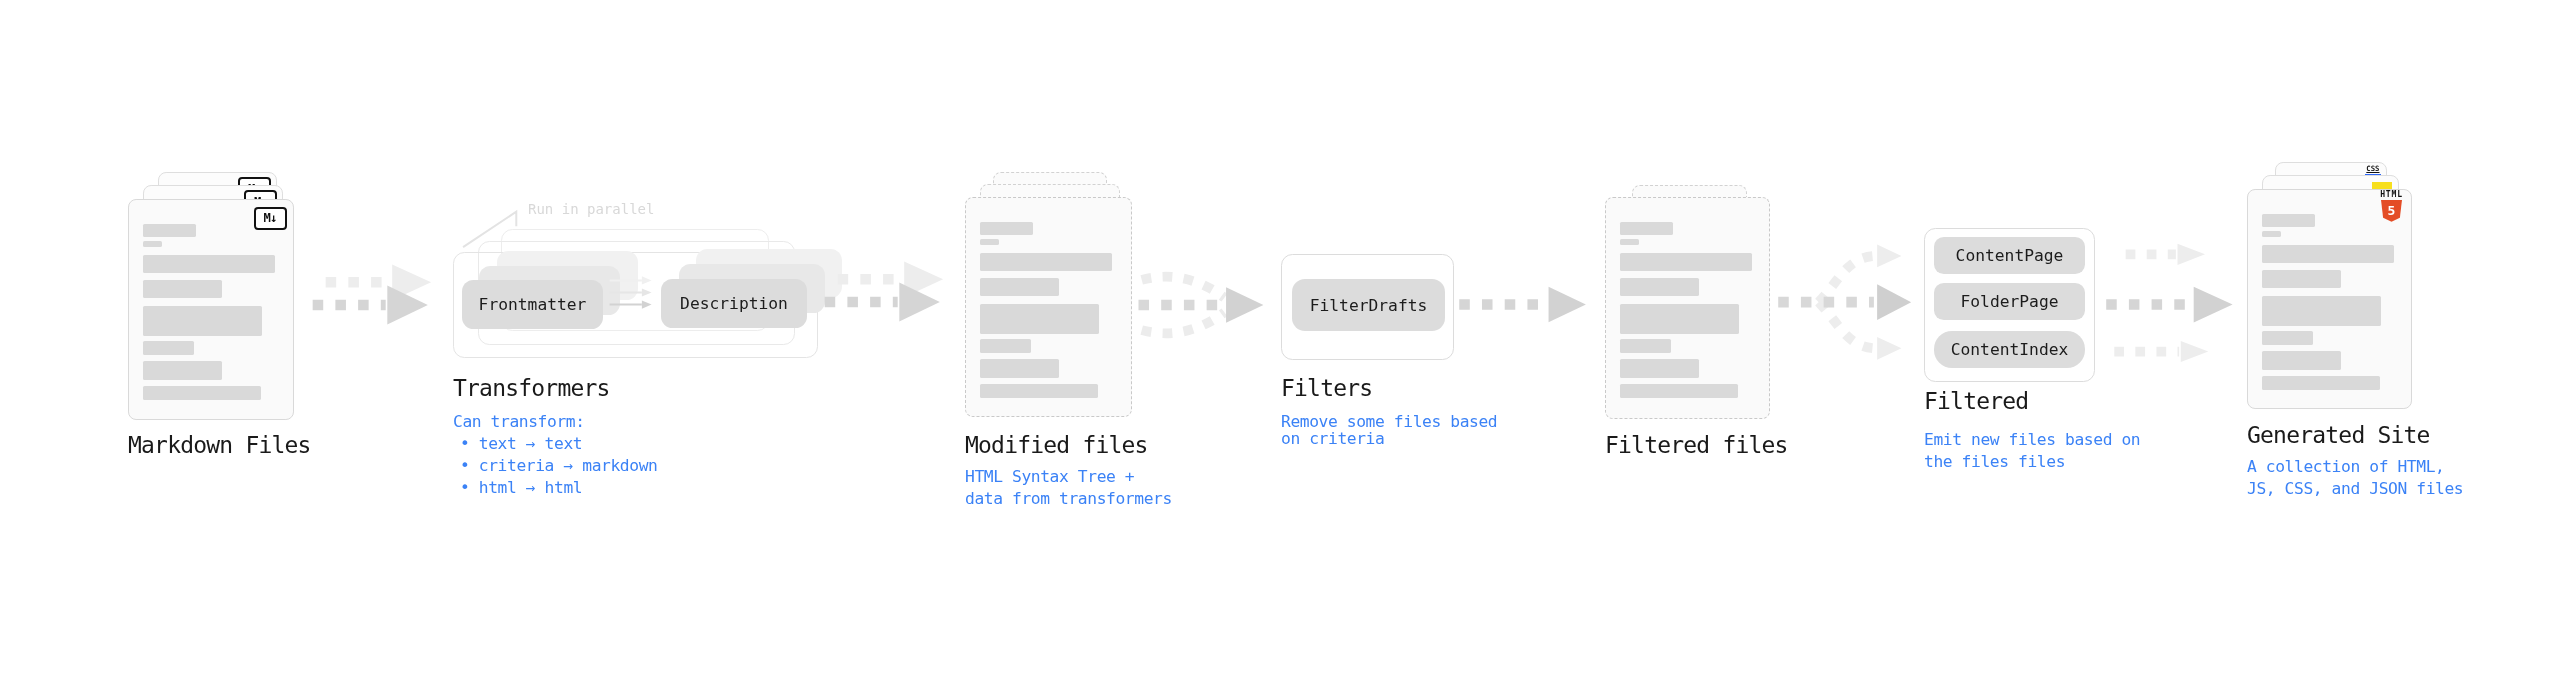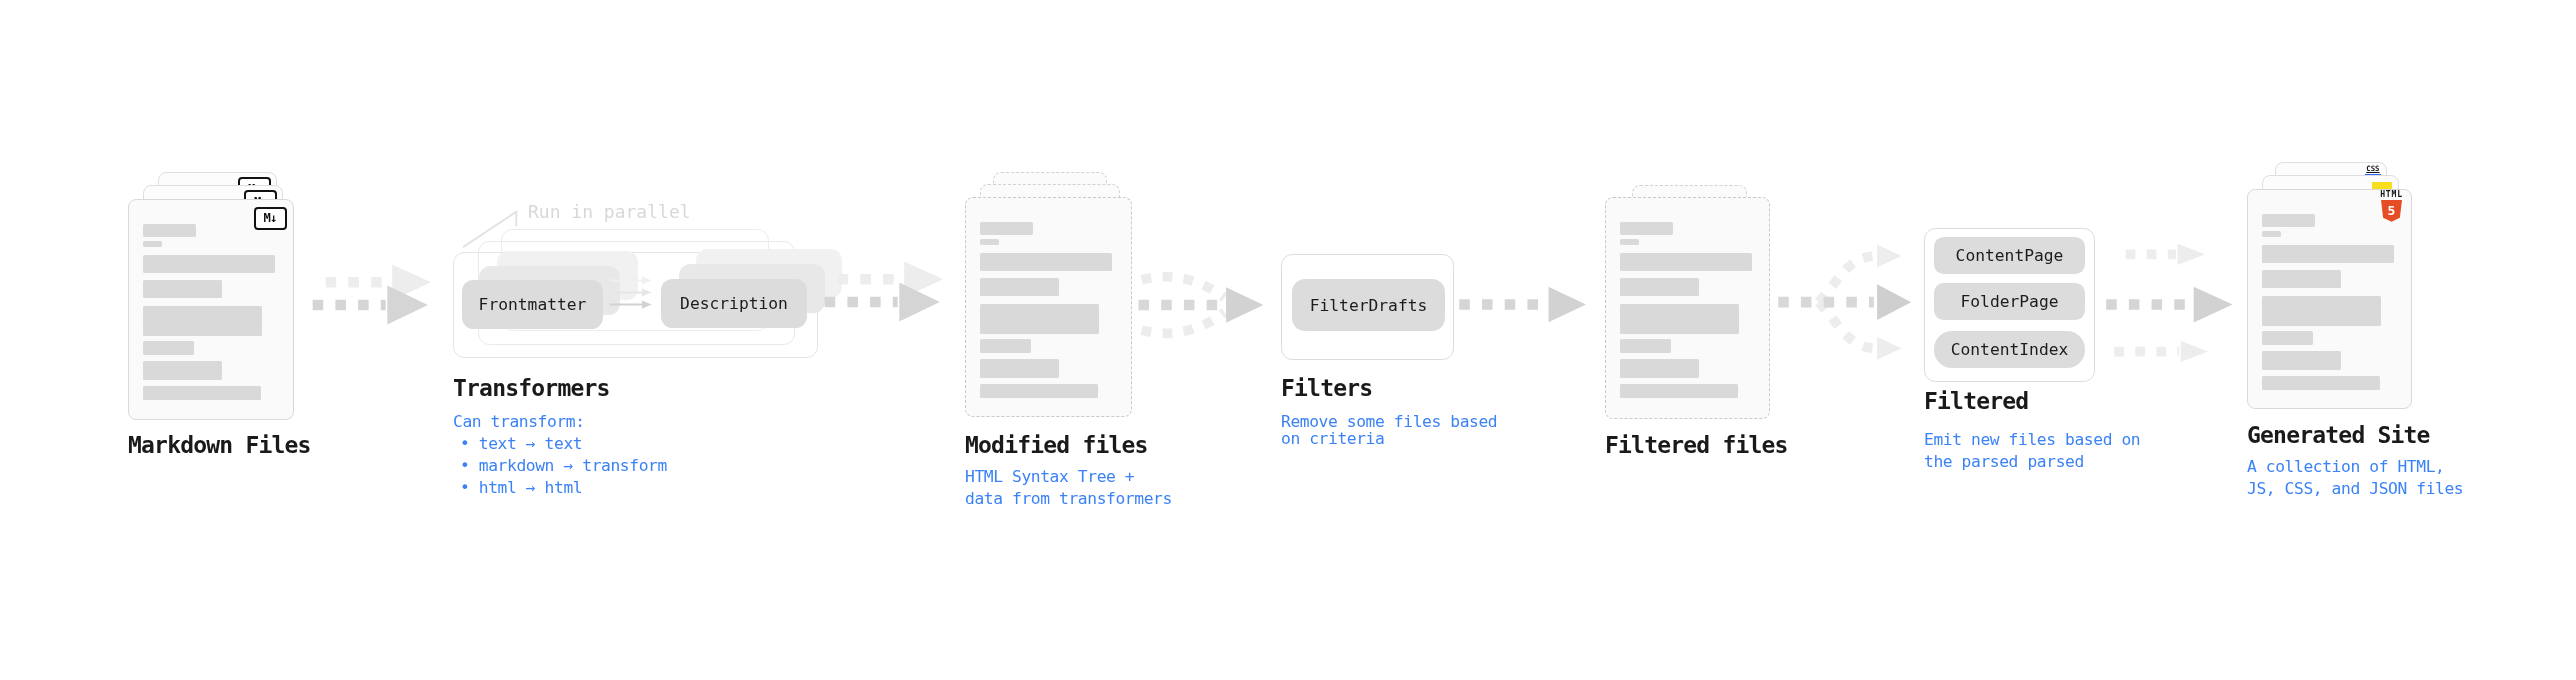--- a/index.html
+++ b/index.html
@@ -44,23 +44,23 @@
   .obox { position:absolute; border:1.6px solid #e4e4e4; border-radius:11.4px; background:transparent; box-sizing:border-box; }
   .obox.l2 { border-color:#e9e9e9; }
   .obox.l3 { border-color:#ededed; }
   .fbox { position:absolute; border:1.6px solid #dcdcdc; border-radius:11.4px; background:#fff; box-sizing:border-box; }
   .pill { position:absolute; background:#dcdcdc; border-radius:11.4px;
     display:flex; align-items:center; justify-content:center;
     font-size:16.3px; color:#1c1c1c; }
   .pill.g1 { background:#e8e8e8; }
   .pill.g2 { background:#f1f1f1; }
   
-  .h1 { position:absolute; font-size:23px; font-weight:700; color:#1a1a1a; white-space:nowrap; letter-spacing:-0.8px; }
+  .h1 { position:absolute; font-size:23px; font-weight:400; color:#1a1a1a; white-space:nowrap; letter-spacing:-0.8px; }
   .body { position:absolute; font-size:16.3px; color:#3b82f6; line-height:22px; white-space:pre; letter-spacing:-0.4px; }
-  .callout-text { position:absolute; font-size:18px; color:#d8d8d8; white-space:nowrap; }
+  .callout-text { position:absolute; font-size:14px; color:#d8d8d8; white-space:nowrap; }
   svg { position:absolute; overflow:visible; }
 </style>
 </head>
 <body>
 
 <div id="canvas">
 
   <div>
     <div class="doc solid-back" style="left:158px;top:172px;width:119px;height:211px">
       <div class="md-badge back">M↓</div>
@@ -113,21 +113,21 @@
         <polygon points="42,5 42,15 54,10" fill="#f0f0f0"></polygon>
       <line x1="2" y1="25" x2="42" y2="25" stroke="#e6e6e6" stroke-width="2.5"></line>
         <polygon points="42,20 42,30 54,25" fill="#e6e6e6"></polygon>
       <line x1="2" y1="40" x2="42" y2="40" stroke="#d2d2d2" stroke-width="2.5"></line>
         <polygon points="42,35 42,45 54,40" fill="#d2d2d2"></polygon>
     </svg>
 
     <div class="h1" style="left:453px;top:375px">Transformers</div>
     <div class="body" style="left:453px;top:411px">Can transform:</div>
     <div class="body" style="left:460px;top:433px">• text → text</div>
-    <div class="body" style="left:460px;top:455px">• markdown → transform</div>
+    <div class="body" style="left:460px;top:455px">• criteria → markdown</div>
     <div class="body" style="left:460px;top:477px">• html → html</div>
   </div>
 
   <svg style="left:823px;top:255px" width="138" height="73" viewBox="0 0 170 90">
     <line x1="18" y1="30" x2="98" y2="30" stroke="#ededed" stroke-width="13" stroke-dasharray="13 15"></line>
     <polygon points="100,8 100,52 148,30" fill="#ededed"></polygon>
     <line x1="2" y1="58" x2="92" y2="58" stroke="#d5d5d5" stroke-width="13" stroke-dasharray="13 15"></line>
     <polygon points="94,34 94,82 144,58" fill="#d5d5d5"></polygon>
   </svg>
 
@@ -197,21 +197,21 @@
     <polygon points="142,52 142,96 184,74" fill="#cfcfcf"></polygon>
   </svg>
 
   <div>
     <div class="fbox" style="left:1924px;top:228px;width:171px;height:154px"></div>
     <div class="pill" style="left:1934px;top:237px;width:151px;height:37px;border-radius:9.8px">ContentPage</div>
     <div class="pill" style="left:1934px;top:283px;width:151px;height:37px;border-radius:9.8px">FolderPage</div>
     <div class="pill" style="left:1934px;top:331px;width:151px;height:37px;border-radius:18px">ContentIndex</div>
     <div class="h1" style="left:1924px;top:388px">Filtered</div>
     <div class="body" style="left:1924px;top:429px">Emit new files based on</div>
-    <div class="body" style="left:1924px;top:451px">the parsed parsed</div>
+    <div class="body" style="left:1924px;top:451px">the files files</div>
   </div>
 
   <svg style="left:2090px;top:242px" width="158" height="126" viewBox="0 0 195 155">
     <line x1="44" y1="15" x2="106" y2="15" stroke="#ededed" stroke-width="12" stroke-dasharray="12 14"></line>
     <polygon points="108,2 108,28 142,15" fill="#ededed"></polygon>
     <line x1="20" y1="77" x2="126" y2="77" stroke="#d5d5d5" stroke-width="13" stroke-dasharray="13 15"></line>
     <polygon points="128,55 128,99 176,77" fill="#d2d2d2"></polygon>
     <line x1="30" y1="135" x2="110" y2="135" stroke="#ededed" stroke-width="12" stroke-dasharray="12 14"></line>
     <polygon points="112,122 112,148 146,135" fill="#ededed"></polygon>
   </svg>

